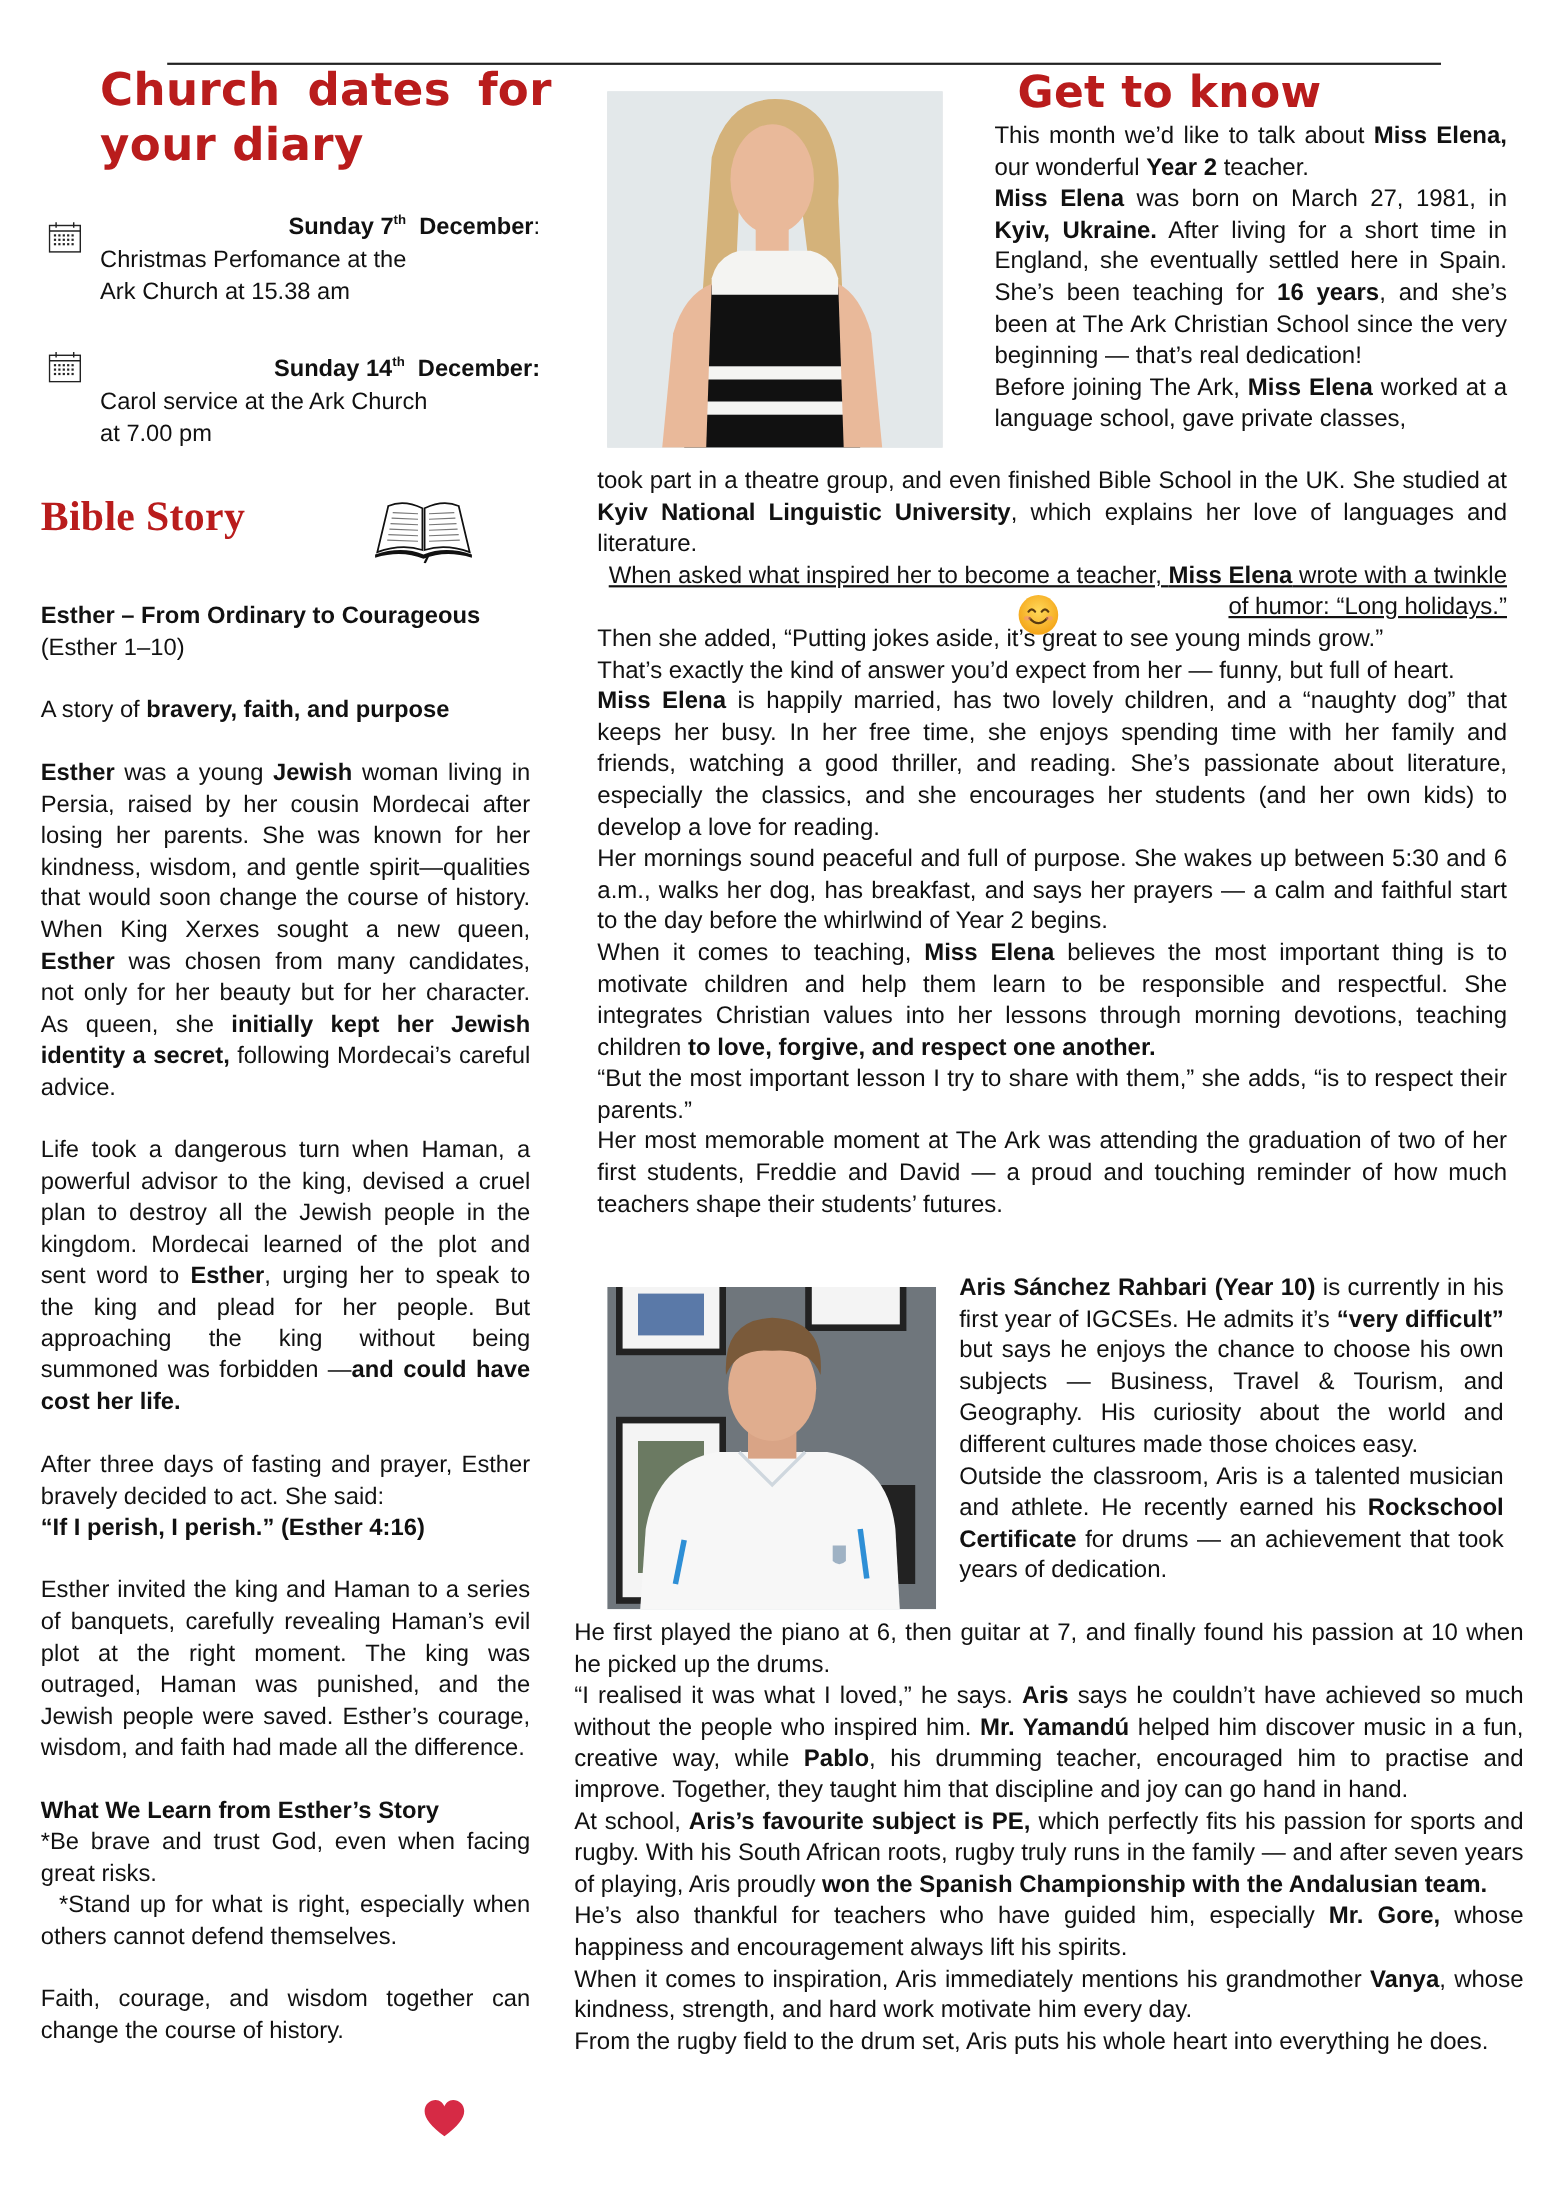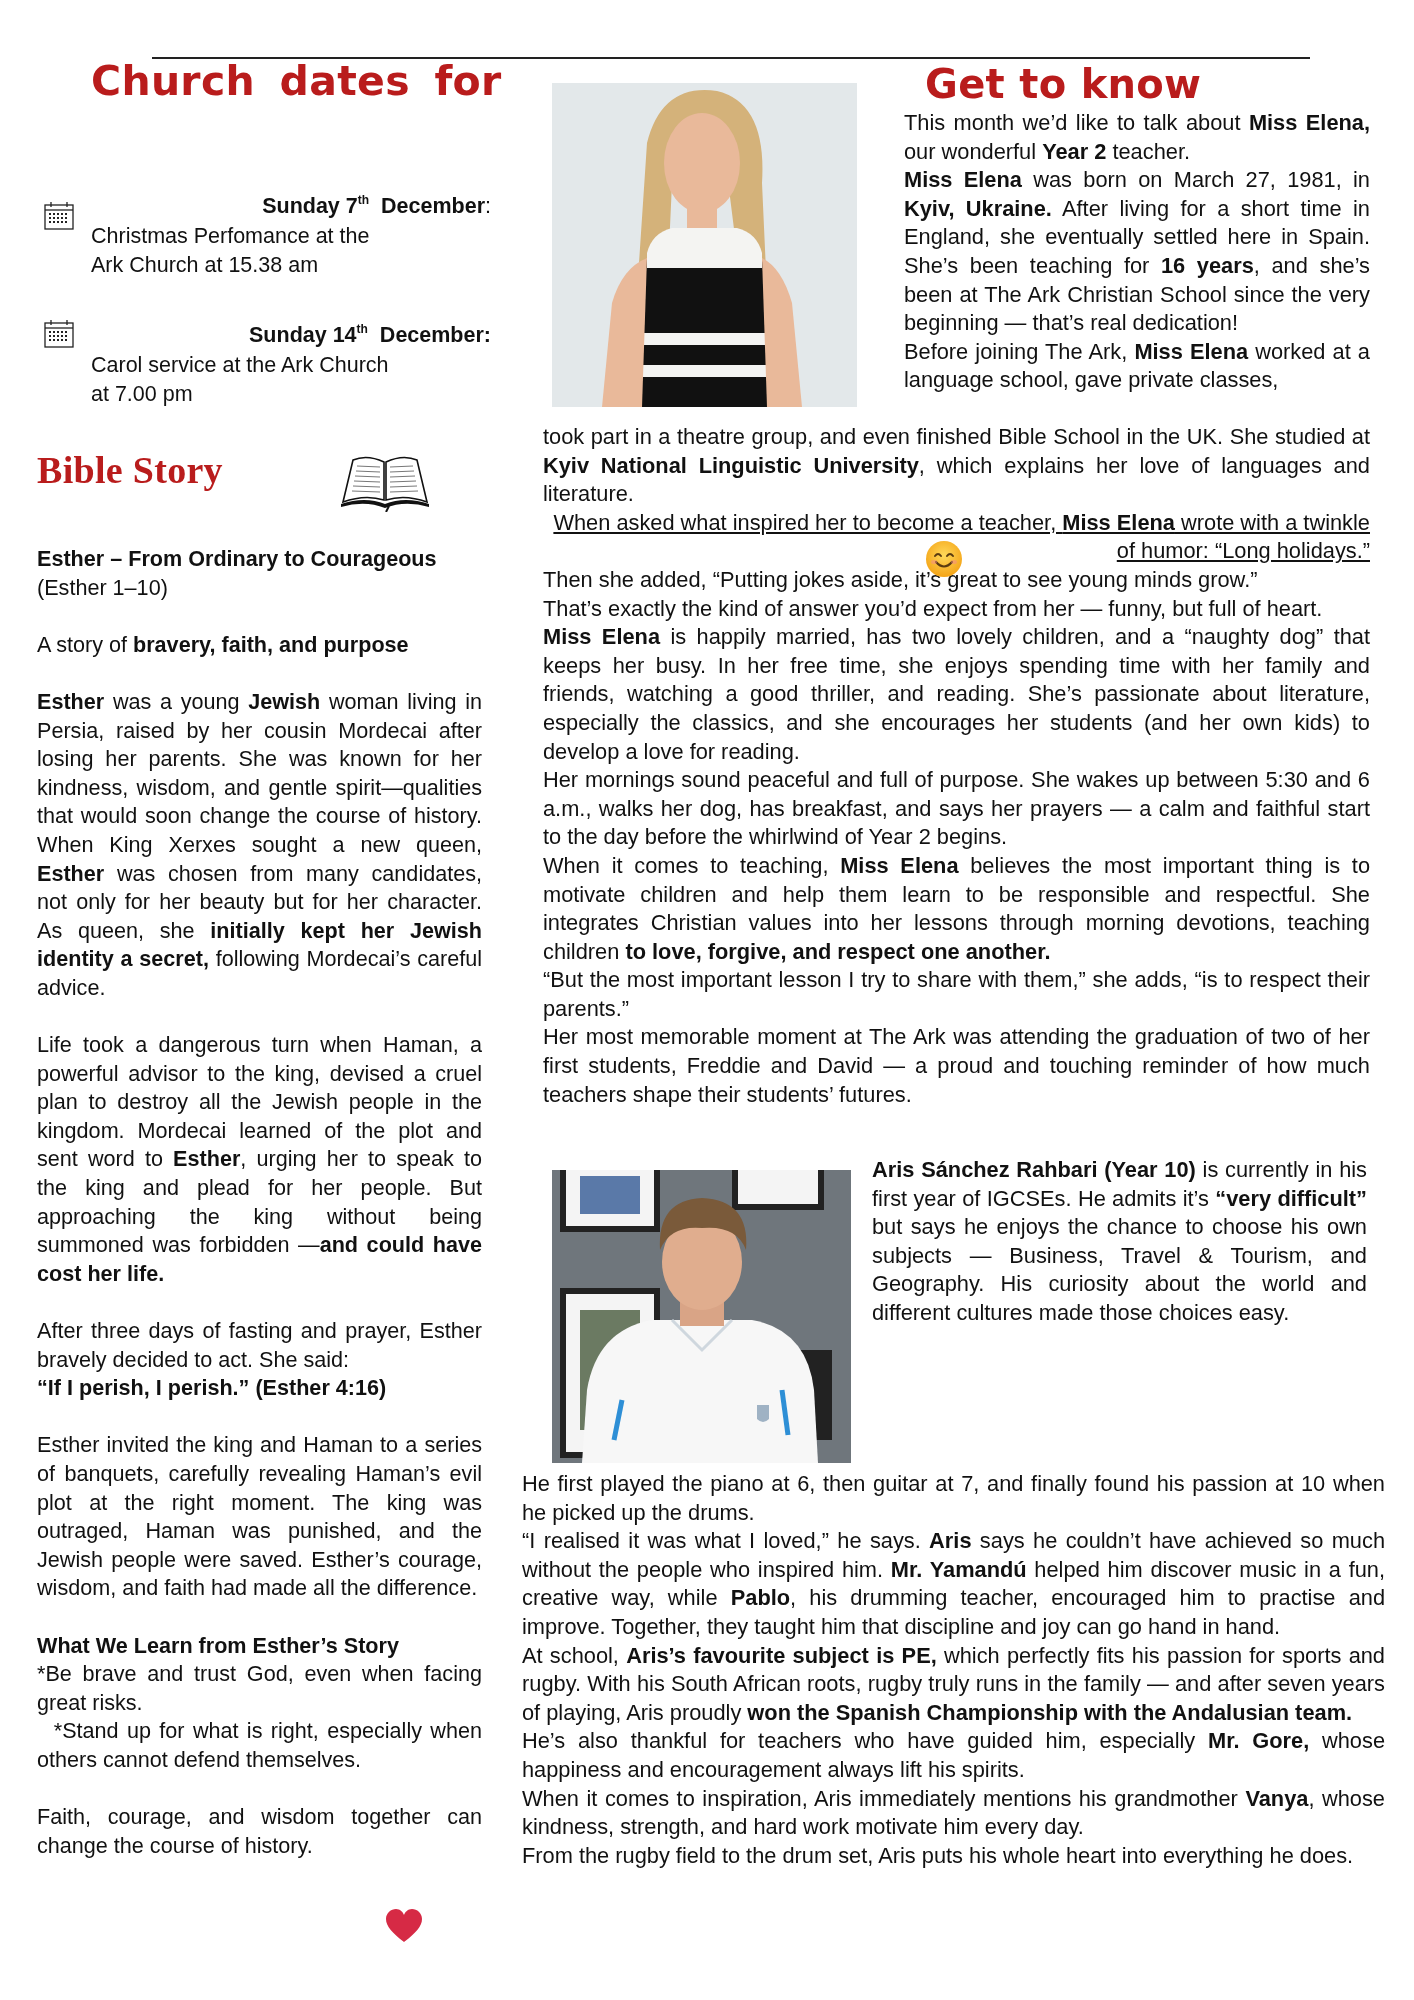--- a/index.html
+++ b/index.html
@@ -26,20 +26,21 @@
   .emoji { left:925px; top:540px; width:38px; height:38px; }
   .heart { left:384px; top:1908px; width:40px; height:36px; }
 </style>
 </head>
 <body>
 
 <div class="abs rule"></div>
 
 <h1 class="abs h-navy church-title" style="margin:0;">
   <span class="w">Church  dates  for</span><br>
+  <span>your diary</span>
 </h1>
 
 <svg class="abs cal" style="top:200px;" viewBox="0 0 30 30">
   <rect x="1" y="5" width="28" height="24" fill="none" stroke="#222" stroke-width="1.3"></rect>
   <line x1="1" y1="10" x2="29" y2="10" stroke="#222" stroke-width="1.3"></line>
   <line x1="7" y1="2" x2="7" y2="7" stroke="#222" stroke-width="1.3"></line>
   <line x1="23" y1="2" x2="23" y2="7" stroke="#222" stroke-width="1.3"></line>
   <g fill="#222">
     <rect x="5" y="13" width="2" height="2"></rect>
       <rect x="9" y="13" width="2" height="2"></rect>
@@ -208,20 +209,21 @@
     <ellipse cx="150" cy="92" rx="40" ry="48" fill="#e0ad8e"></ellipse>
     <path d="M108 80 Q105 30 150 28 Q198 30 194 80 Q185 55 150 58 Q118 55 108 80 Z" fill="#7a5a3a"></path>
     <path d="M230 220 L236 265" stroke="#2e8fd6" stroke-width="5"></path>
     <path d="M70 230 L62 270" stroke="#2e8fd6" stroke-width="5"></path>
     <path d="M205 235 l12 0 l0 14 q-6 6 -12 0 z" fill="#9fb2c4"></path>
   </svg>
 </div>
 
 <div class="abs right-col" style="left:872px; top:1156px; width:495px;">
   <p><b>Aris Sánchez Rahbari (Year 10)</b><span> is currently in his first year of IGCSEs. He admits it’s </span><b>“very difficult”</b><span> but says he enjoys the chance to choose his own subjects — Business, Travel &amp; Tourism, and Geography. His curiosity about the world and different cultures made those choices easy.</span></p>
+  <p><span>Outside the classroom, Aris is a talented musician and athlete. He recently earned his </span><b>Rockschool Certificate</b><span> for drums — an achievement that took years of dedication.</span></p>
 </div>
 
 <div class="abs right-col" style="left:522px; top:1470px; width:863px;">
   <p>He first played the piano at 6, then guitar at 7, and finally found his passion at 10 when he picked up the drums.</p>
   <p><span>“I realised it was what I loved,” he says. </span><b>Aris</b><span> says he couldn’t have achieved so much without the people who inspired him. </span><b>Mr. Yamandú</b><span> helped him discover music in a fun, creative way, while </span><b>Pablo</b><span>, his drumming teacher, encouraged him to practise and improve. Together, they taught him that discipline and joy can go hand in hand.</span></p>
   <p><span>At school, </span><b>Aris’s favourite subject is PE,</b><span> which perfectly fits his passion for sports and rugby. With his South African roots, rugby truly runs in the family — and after seven years of playing, Aris proudly </span><b>won the Spanish Championship with the Andalusian team.</b></p>
   <p><span>He’s also thankful for teachers who have guided him, especially </span><b>Mr. Gore,</b><span> whose happiness and encouragement always lift his spirits.</span></p>
   <p><span>When it comes to inspiration, Aris immediately mentions his grandmother </span><b>Vanya</b><span>, whose kindness, strength, and hard work motivate him every day.</span></p>
   <p>From the rugby field to the drum set, Aris puts his whole heart into everything he does.</p>
 </div>

